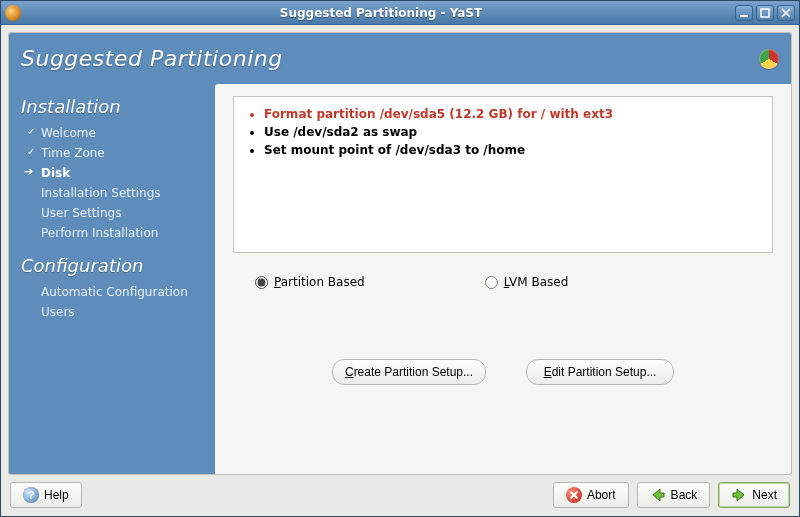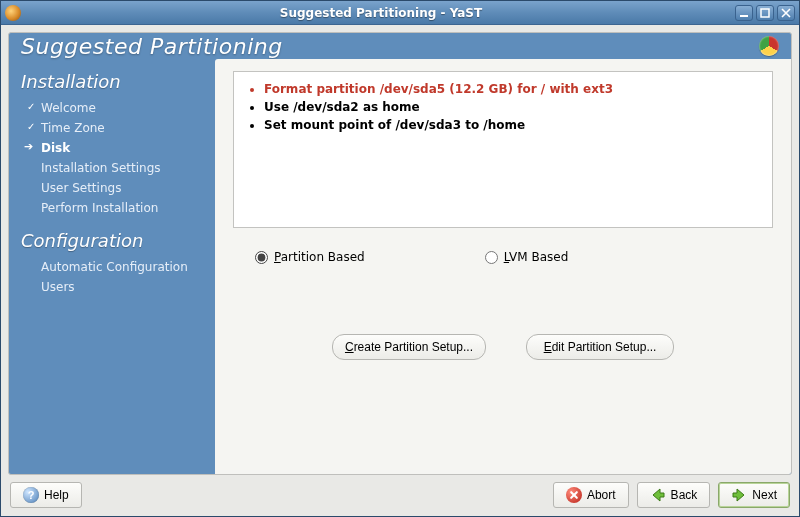--- a/index.html
+++ b/index.html
@@ -65,21 +65,21 @@
     flex: 1;
     border: 1px solid #bfbfbc;
     border-radius: 3px;
     background: #5f8dbb;
     display: flex;
     flex-direction: column;
     overflow: hidden;
   }
 
   .header {
-    height: 26px;
+    height: 51px;
     display: flex;
     align-items: center;
     padding: 0 12px;
     color: #fff;
     justify-content: flex-end;
   }
   .header h1 {
     font-size: 22px;
     font-weight: normal;
     font-style: italic;
@@ -286,21 +286,21 @@
           <ul id="sb2">
               <li>Automatic Configuration</li>
               <li>Users</li>
             </ul>
         </div>
 
         <div class="content">
           <div class="list-panel">
             <ul id="actions">
                 <li class="red">Format partition /dev/sda5 (12.2 GB) for / with ext3</li>
-                <li>Use /dev/sda2 as home</li>
+                <li>Use /dev/sda2 as swap</li>
                 <li>Set mount point of /dev/sda3 to /home</li>
               </ul>
           </div>
 
           <div class="radios">
             <label class="radio">
               <input type="radio" name="base" id="rp" checked="" style="">
               <span><span class="u">P</span><span>artition Based</span></span>
             </label>
             <label class="radio">

